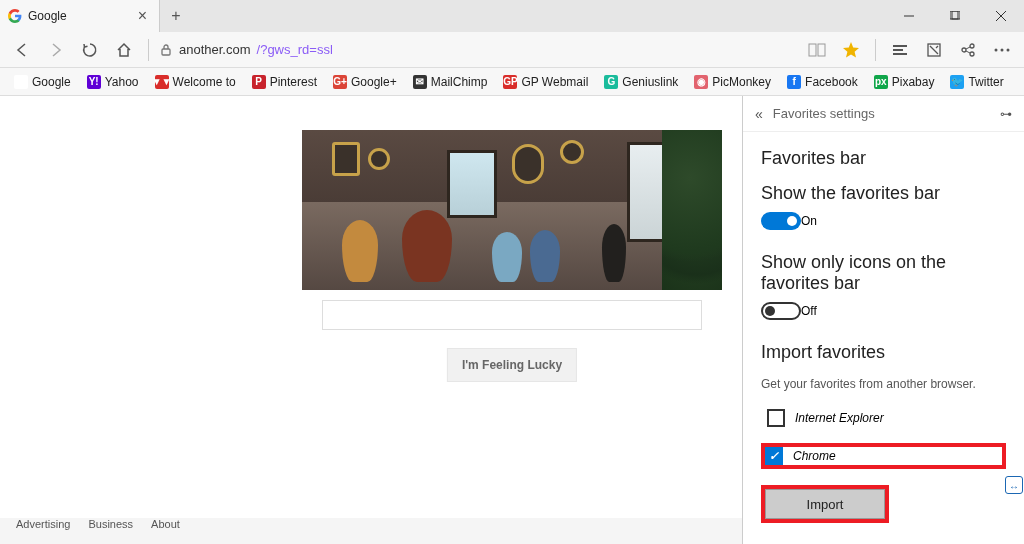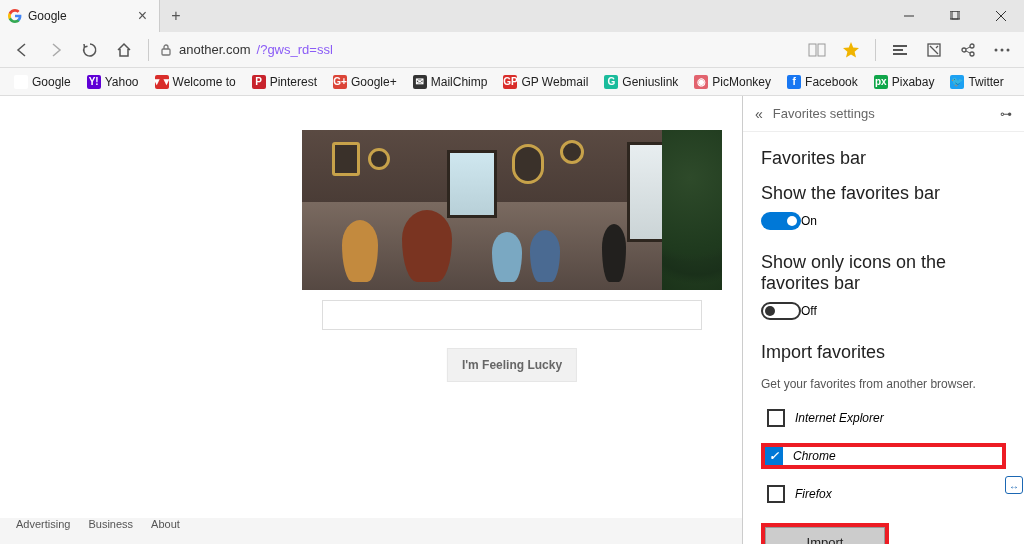--- a/index.html
+++ b/index.html
@@ -275,24 +275,20 @@
       <div class="panel-sub">Get your favorites from another browser.</div>
       <div id="browsers">
           <div class="check-row">
             <span class="checkbox"></span>
             <span>Internet Explorer</span>
           </div>
           <div class="check-row ring">
             <span class="checkbox checked">✓</span>
             <span>Chrome</span>
           </div>
-          <div class="check-row">
-            <span class="checkbox"></span>
-            <span>Firefox</span>
-          </div>
         </div>
       <div class="ring" style="display:inline-block;margin-top:4px">
         <div class="import-btn">Import</div>
       </div>
     </div>
   </div>
   <div class="small-badge">↔</div>
 </div>
 
 </body></html>

